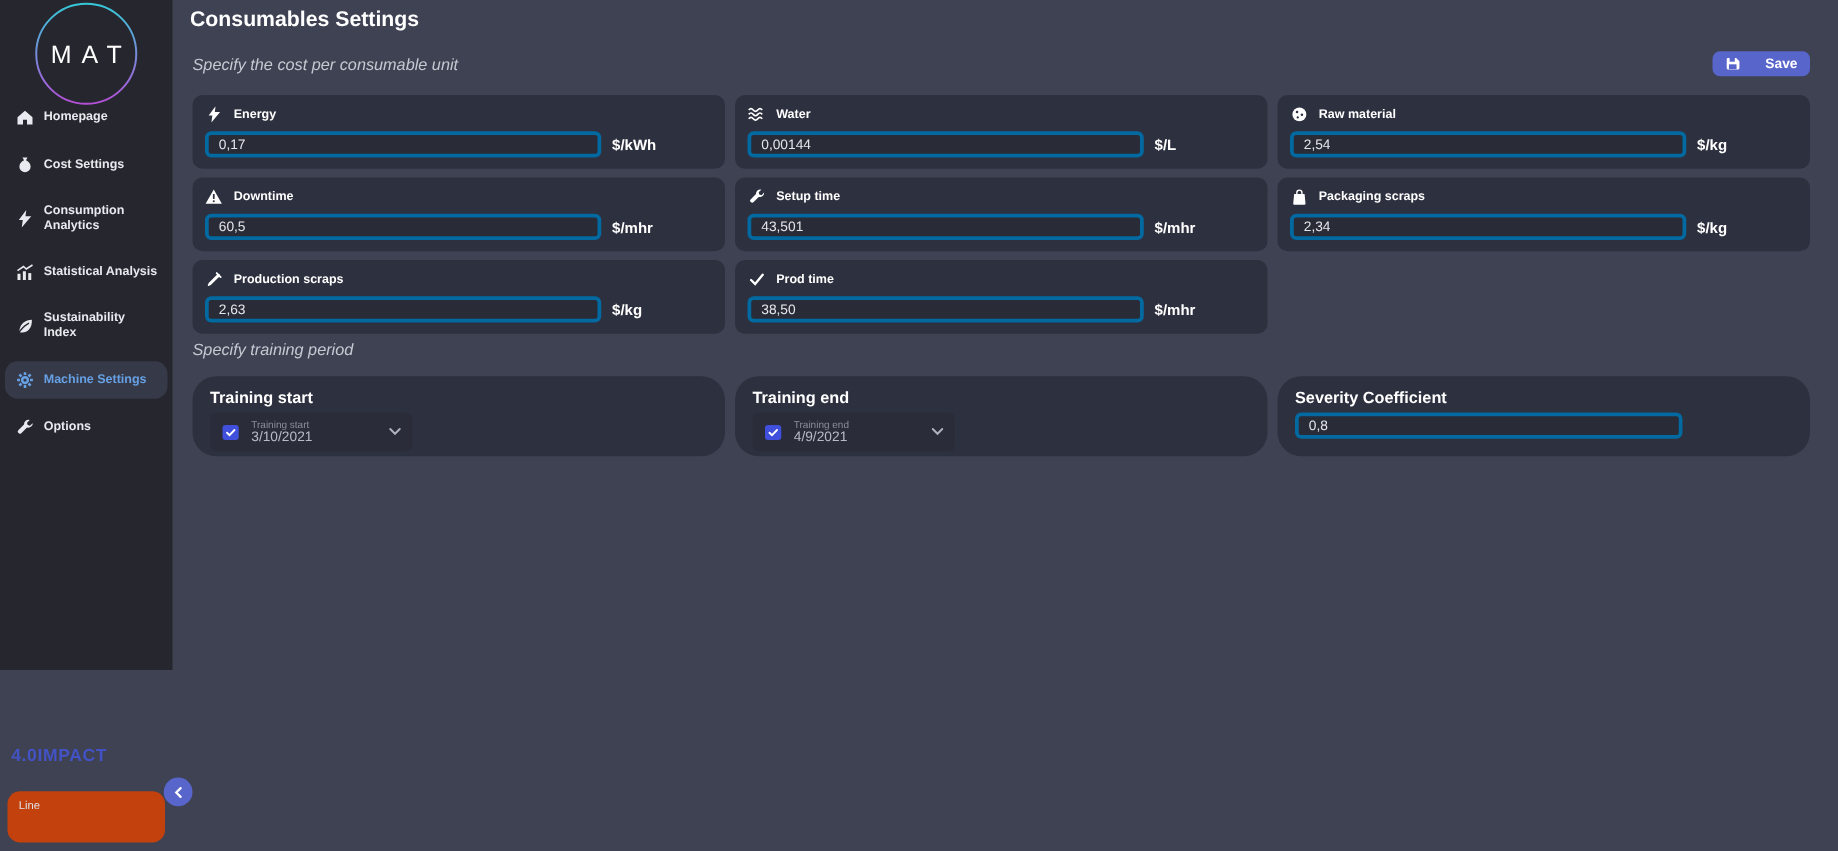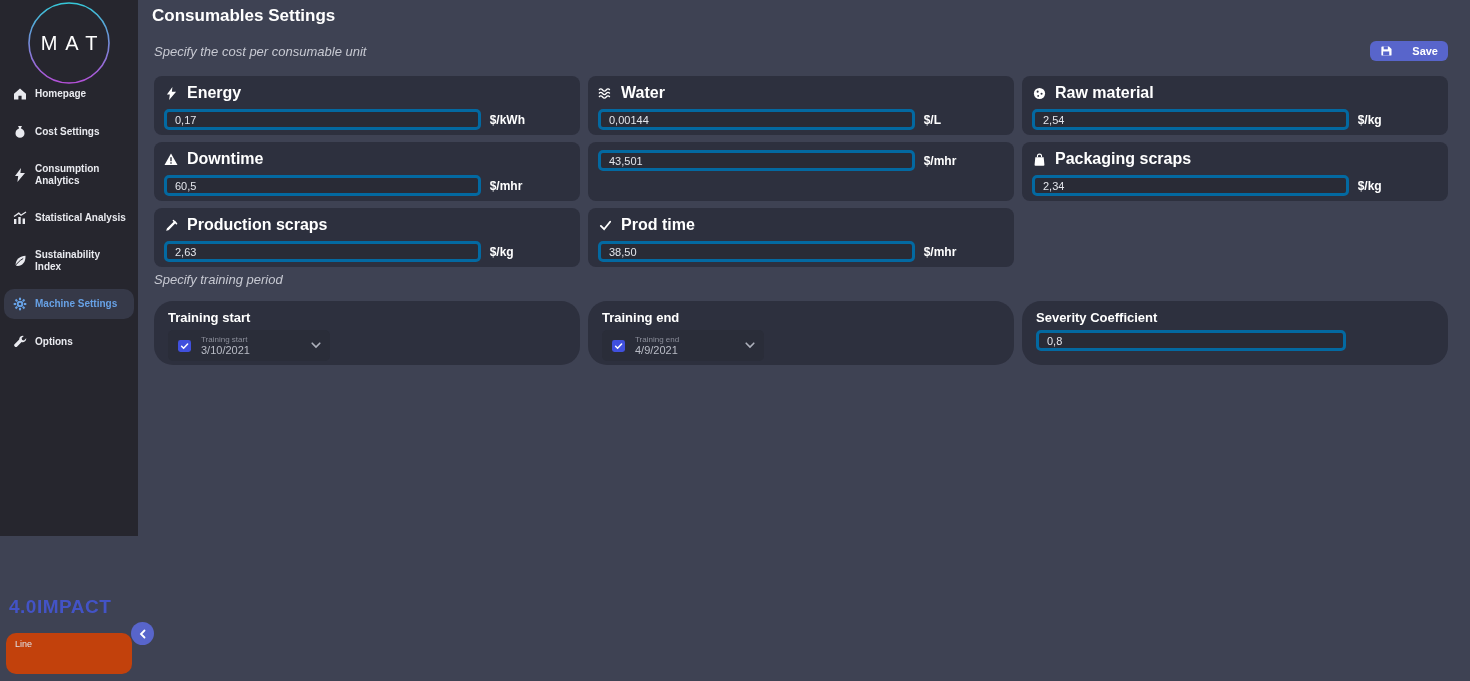--- a/index.html
+++ b/index.html
@@ -22,21 +22,21 @@
   .menu-item {
     display:flex; align-items:center; gap:8px;
     padding:8px 6px 8px 9px; margin:0 4px 8px 4px;
     color:#e9eaef; font-size:10px; font-weight:bold; line-height:1.2;
     border-radius:10px; cursor:pointer;
   }
   .menu-item .mi-icon { flex:0 0 14px; height:14px; display:flex; align-items:center; justify-content:center; }
   .menu-item.active { background:#363948; color:#67a1e5; }
   .brand {
     position:absolute; left:9px; top:596px;
-    color:#4353c6; font-weight:bold; font-size:19px; letter-spacing:0.5px;
+    color:#4353c6; font-weight:bold; font-size:14px; letter-spacing:0.5px;
   }
   .line-box {
     position:absolute; left:6px; top:633px; width:126px; height:41px;
     background:#c2410c; border-radius:10px; padding:6px 9px;
     color:#e0e1e6; font-size:9px;
   }
   .collapse-btn {
     position:absolute; left:131px; top:622px; width:23px; height:23px;
     border-radius:50%; background:#5865cb; display:flex; align-items:center; justify-content:center;
     cursor:pointer; z-index:5;
@@ -57,21 +57,21 @@
   }
   .grid {
     position:absolute; left:16px; width:1294px;
     display:grid; grid-template-columns:repeat(3,1fr); gap:7px 8px;
   }
   .grid-cost { top:76px; }
   .grid-training { top:301px; }
   .card {
     background:#2d303e; border-radius:8px; padding:8px 10px; height:59px;
   }
-  .card-head { display:flex; align-items:center; gap:9px; font-size:16px; font-weight:bold; color:#fff; margin-bottom:7px; }
+  .card-head { display:flex; align-items:center; gap:9px; font-size:10px; font-weight:bold; color:#fff; margin-bottom:7px; }
   .card-head .c-icon { flex:0 0 14px; height:14px; display:flex; align-items:center; justify-content:center; }
   .input-row { display:flex; align-items:center; gap:9px; }
   .num-input {
     width:78%; height:21px;
     background:#292b36; border:3px solid #0369a1; border-radius:5px;
     color:#e4e6ec; font-size:11px; padding:0 8px;
     font-family:"Liberation Sans", sans-serif;
   }
   .unit { font-size:12px; font-weight:bold; color:#fff; }
   
@@ -269,20 +269,28 @@
         </span>
         <span>Downtime</span>
       </div>
       <div class="input-row">
         <input class="num-input" type="text" value="60,5" style="">
         <span class="unit">$/mhr</span>
       </div>
     </div>
 
     <div class="card">
+      <div class="card-head">
+        <span class="c-icon">
+          <svg width="13" height="13" viewBox="0 0 14 14">
+              <path d="M13.2 3.1 a3.6 3.6 0 0 1 -4.6 3.9 L4.2 11.4 a1.7 1.7 0 1 1 -2.4 -2.4 L6.2 4.6 A3.6 3.6 0 0 1 10.8 0.9 L8.6 3.1 l0.5 1.9 1.9 0.5 2.2 -2.2 Z" fill="#fff"></path>
+            </svg>
+        </span>
+        <span>Setup time</span>
+      </div>
       <div class="input-row">
         <input class="num-input" type="text" value="43,501" style="">
         <span class="unit">$/mhr</span>
       </div>
     </div>
 
     <div class="card">
       <div class="card-head">
         <span class="c-icon">
           <svg width="13" height="13" viewBox="0 0 14 14">

